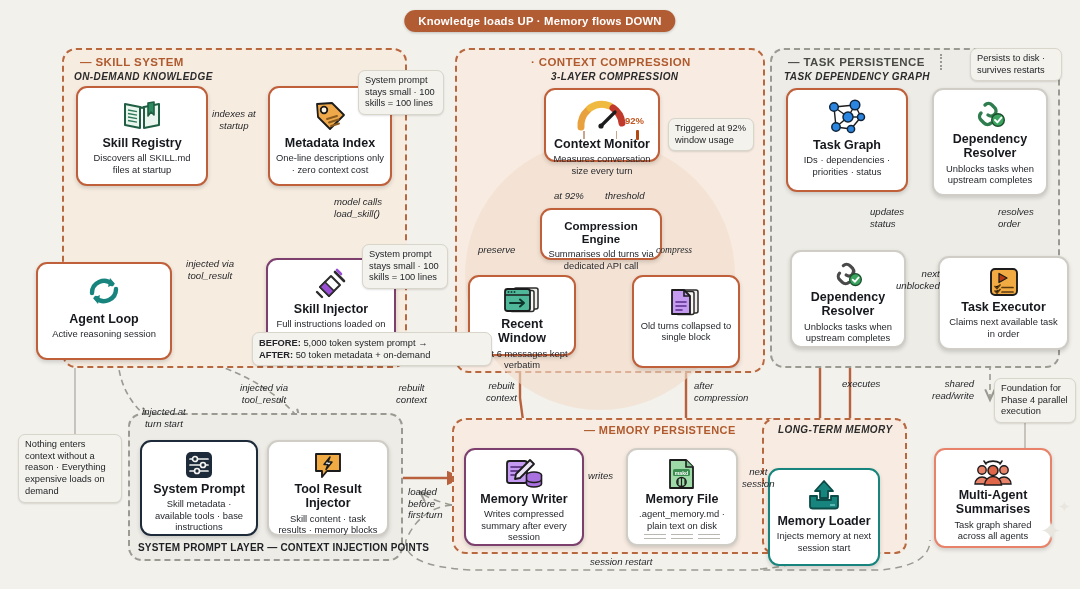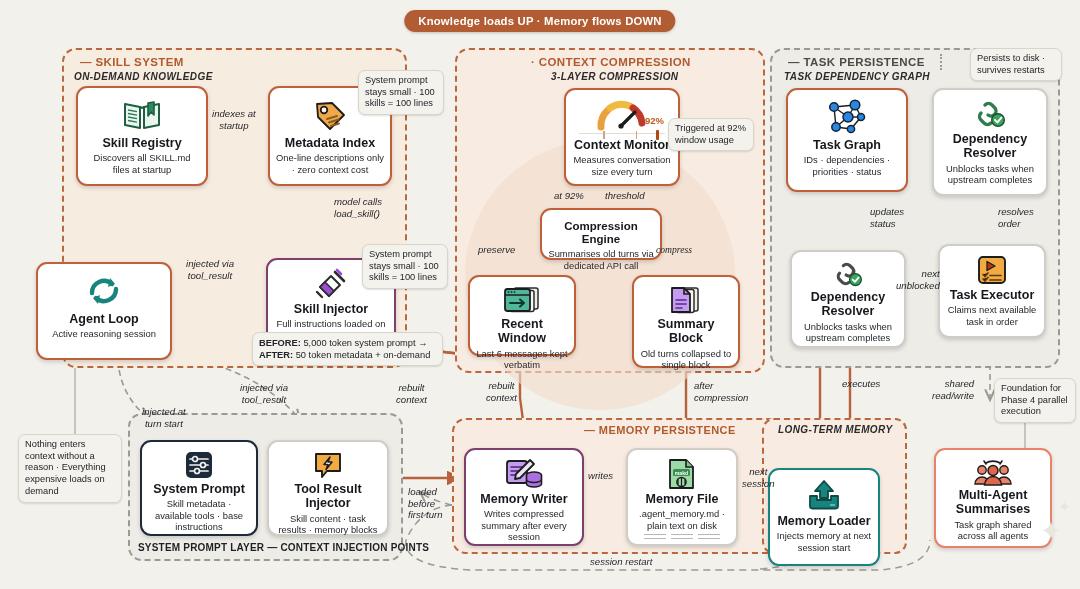--- a/index.html
+++ b/index.html
@@ -228,21 +228,21 @@
         <path d="M8 21 a12 12 0 0 1 20 -9" fill="none" stroke="#17857e" stroke-width="4.4" stroke-linecap="round"></path>
         <path d="M32 17 a12 12 0 0 1 -20 9" fill="none" stroke="#17857e" stroke-width="4.4" stroke-linecap="round"></path>
         <path d="M26 6 L31 12 L24 15 Z" fill="#17857e"></path>
         <path d="M14 32 L9 26 L16 23 Z" fill="#17857e"></path>
       </svg>
     </div>
     <div class="ttl">Agent Loop</div>
     <div class="sub">Active reasoning session</div>
   </div>
 
-  <div class="node" style="left:564px;top:88px;width:116px;height:98px;">
+  <div class="node" style="left:544px;top:88px;width:116px;height:74px;">
     <div class="ico" style="height:36px;position:relative;width:100%;">
       <svg width="56" height="34" viewBox="0 0 56 34">
         <path d="M7 29 A21 21 0 0 1 14 12" fill="none" stroke="#e8a13c" stroke-width="7" stroke-linecap="round"></path>
         <path d="M16 10 A21 21 0 0 1 36 8" fill="none" stroke="#f0b93f" stroke-width="7" stroke-linecap="round"></path>
         <path d="M39 10 A21 21 0 0 1 48 25" fill="none" stroke="#c0392b" stroke-width="7" stroke-linecap="round"></path>
         <path d="M27 28 L41 14" stroke="#1c1c1c" stroke-width="3.2" stroke-linecap="round"></path>
         <circle cx="27" cy="28" r="2.6" fill="#1c1c1c"></circle>
       </svg>
       <span class="gauge-pct" style="right:8px;top:17px;">92%</span>
     </div>
@@ -284,21 +284,20 @@
         <rect x="8" y="4.5" width="18" height="23" rx="2" fill="#f7f6f2" stroke="#2c2c2c" stroke-width="1.5"></rect>
         <path d="M4 3 L16 3 L22 9 L22 27 L4 27 Z" fill="#c49bf0" stroke="#1c1c1c" stroke-width="1.8" stroke-linejoin="round"></path>
         <path d="M16 3 L16 9 L22 9" fill="none" stroke="#1c1c1c" stroke-width="1.6"></path>
         <g stroke="#5a2d88" stroke-width="1.6" stroke-linecap="round">
           <path d="M8 15 L18 15"></path>
             <path d="M8 19 L18 19"></path>
             <path d="M8 23 L14 23"></path>
         </g>
       </svg>
     </div>
-    <div class="ttl">Summary Block</div>
     <div class="sub">Old turns collapsed to single block</div>
   </div>
 
   <div class="node" style="left:786px;top:88px;width:122px;height:104px;">
     <div class="ico">
       <svg width="44" height="38" viewBox="0 0 44 38">
         <g stroke="#1c1c1c" stroke-width="1.4">
           <path d="M9 9 L23 19"></path>
             <path d="M9 9 L30 7"></path>
             <path d="M30 7 L23 19"></path>
@@ -340,21 +339,21 @@
         <path d="M13 6 a5 5 0 0 1 7 0 l3 3 a5 5 0 0 1 -7 7" fill="none" stroke="#4a4a4a" stroke-width="3.4" stroke-linecap="round"></path>
         <path d="M9 14 a5 5 0 0 0 0 7 l3 3 a5 5 0 0 0 7 0" fill="none" stroke="#4a4a4a" stroke-width="3.4" stroke-linecap="round"></path>
         <circle cx="26" cy="21" r="6.3" fill="#3aa55f" stroke="#1c4d2d" stroke-width="1.4"></circle>
         <path d="M23 21 L25.4 23.4 L29.4 18.6" fill="none" stroke="#fff" stroke-width="1.9" stroke-linecap="round" stroke-linejoin="round"></path>
       </svg>
     </div>
     <div class="ttl">Dependency Resolver</div>
     <div class="sub">Unblocks tasks when upstream completes</div>
   </div>
 
-  <div class="node n-grey" style="left:938px;top:244px;width:108px;height:94px;">
+  <div class="node n-grey" style="left:938px;top:256px;width:131px;height:94px;">
     <div class="ico" style="height:32px;">
       <svg width="32" height="30" viewBox="0 0 32 30">
         <rect x="3" y="2" width="26" height="26" rx="4" fill="#f2ab42" stroke="#1c1c1c" stroke-width="1.9"></rect>
         <path d="M11 6.5 L19 11 L11 15.5 Z" fill="#b7360f" stroke="#1c1c1c" stroke-width="1.3" stroke-linejoin="round"></path>
         <g stroke="#5c3a10" stroke-width="1.7" stroke-linecap="round">
           <path d="M7 19.5 L9 21.5 L12 18"></path>
             <path d="M14 20.5 L25 20.5"></path>
           <path d="M7 24 L9 26 L12 22.5"></path>
             <path d="M14 25 L25 25"></path>
         </g>
@@ -463,21 +462,21 @@
     <div class="sub">Task graph shared across all agents</div>
   </div>
 
   <div class="callout" style="left:358px;top:70px;width:86px;">System prompt stays small · 100 skills = 100 lines</div>
   <div class="callout" style="left:362px;top:244px;width:86px;">System prompt stays small · 100 skills = 100 lines</div>
   <div class="callout" style="left:668px;top:118px;width:86px;">Triggered at 92% window usage</div>
   <div class="callout" style="left:970px;top:48px;width:92px;">Persists to disk · survives restarts</div>
   <div class="callout" style="left:994px;top:378px;width:82px;">Foundation for Phase 4 parallel execution</div>
   <div class="callout" style="left:18px;top:434px;width:104px;">Nothing enters context without a reason · Everything expensive loads on demand</div>
 
-  <div class="callout" style="left:252px;top:332px;width:191px;line-height:1.3;">
+  <div class="callout" style="left:252px;top:332px;width:240px;line-height:1.3;">
     <div><span style="font-weight:bold;">BEFORE:</span><span> 5,000 token system prompt →</span></div>
     <div><span style="font-weight:bold;">AFTER:</span><span> 50 token metadata + on-demand</span></div>
   </div>
 
   <div class="elabel" style="left:212px;top:108px;white-space:pre;">indexes at
 startup</div>
   <div class="elabel" style="left:334px;top:196px;white-space:pre;text-align:left;">model calls
 load_skill()</div>
   <div class="elabel" style="left:186px;top:258px;white-space:pre;">injected via
 tool_result</div>

